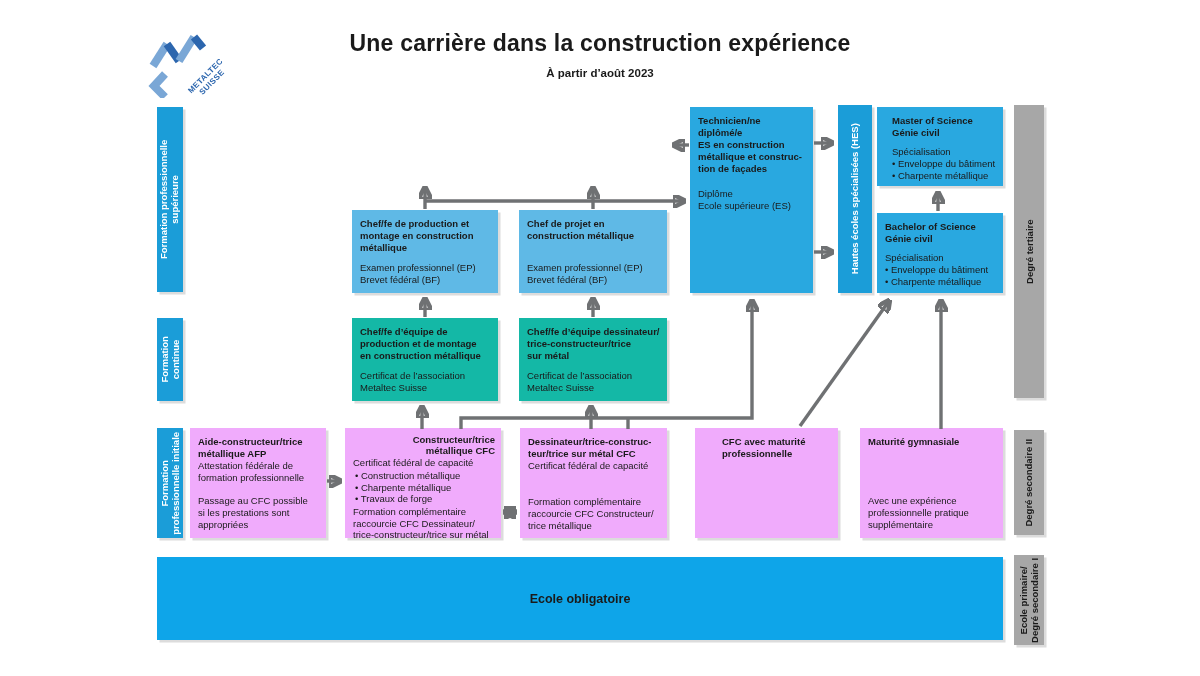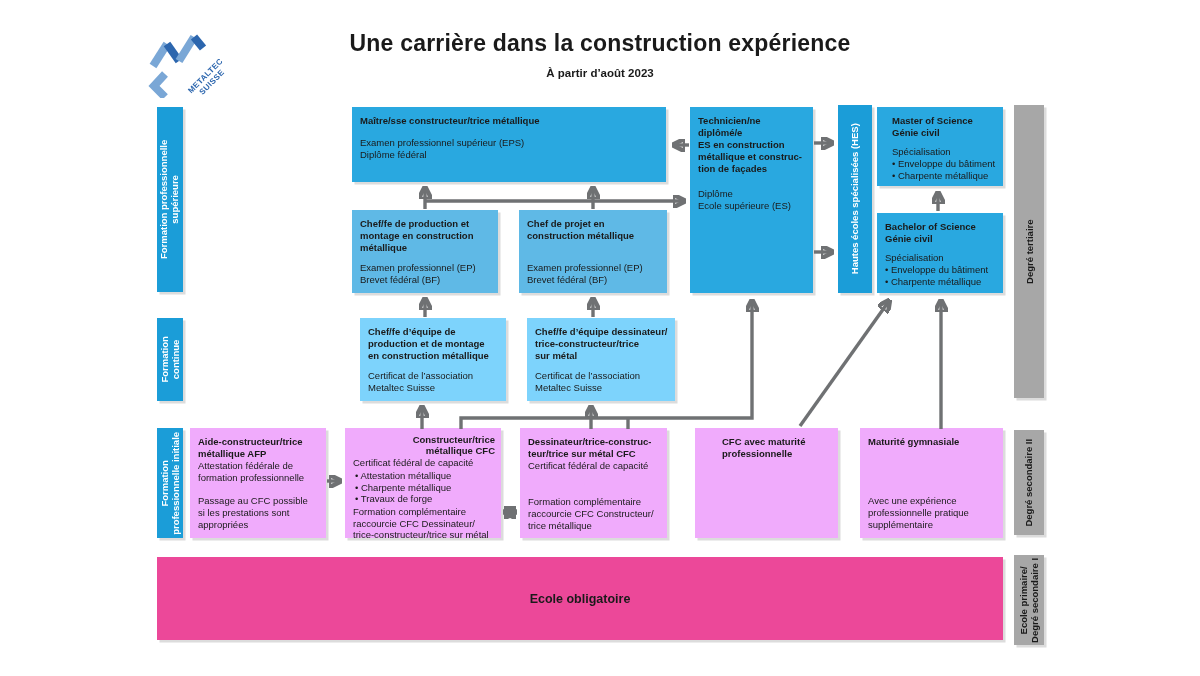--- a/index.html
+++ b/index.html
@@ -23,26 +23,26 @@
   .vband .vlabel span{transform:rotate(-90deg);white-space:pre;line-height:1.2;
                       text-align:center;font-weight:bold;font-size:9.5px;}
   .vblue{background:#1b9dd8;color:#ffffff;}
   .vgray{background:#a7a7a7;color:#1a1a1a;}
 
   
   .box{position:absolute;box-shadow:2.5px 2.5px 0 #dcdcdc;padding:8px 6px 6px 8px;
        box-sizing:border-box;}
   .b-dark{background:#29a8e0;}
   .b-mid{background:#5fb9e6;}
-  .b-light{background:#7dd3fc;margin-left:8px;}
+  .b-light{background:#14b8a6;}
   .b-pale{background:#f0abfc;}
   .box-title{font-weight:bold;font-size:9.5px;line-height:1.27;white-space:pre-line;}
   .box-body{font-size:9.5px;line-height:1.27;white-space:pre-line;}
   .abs{position:absolute;left:8px;right:4px;}
-  .gray-strip{position:absolute;background:#ec4899;box-shadow:2.5px 2.5px 0 #dcdcdc;
+  .gray-strip{position:absolute;background:#0ea5e9;box-shadow:2.5px 2.5px 0 #dcdcdc;
         display:flex;align-items:center;justify-content:center;
         font-weight:bold;font-size:12.5px;}
 
   
   .arrows{position:absolute;left:0;top:0;pointer-events:none;}
   .arrows line,.arrows path{stroke:#6f7173;stroke-width:3.4;fill:none;}
 </style>
 </head>
 <body>
 
@@ -97,25 +97,20 @@
         <span>Degré secondaire II</span>
       </div>
   </div>
   <div class="vband vgray" style="left:1014px;top:555px;width:30px;height:90px;">
     <div class="vlabel">
         <span>Ecole primaire/
 Degré secondaire I</span>
       </div>
   </div>
 
-  <div class="box b-dark" style="left:352px;top:107px;width:314px;height:75px;">
-    <div class="box-title">Maître/sse constructeur/trice métallique</div>
-    <div class="box-body" style="margin-top:10px;">Examen professionnel supérieur (EPS)
-Diplôme fédéral</div>
-  </div>
 
   <div class="box b-dark" style="left:690px;top:107px;width:123px;height:186px;">
     <div class="box-title">Technicien/ne diplômé/e
 ES en construction
 métallique et construc-
 tion de façades</div>
     <div class="box-body abs" style="top:81px;">Diplôme
 Ecole supérieure (ES)</div>
   </div>
 
@@ -173,21 +168,21 @@
 formation professionnelle</div>
     <div class="box-body abs" style="bottom:7px;">Passage au CFC possible
 si les prestations sont
 appropriées</div>
   </div>
 
   <div class="box b-pale" style="left:345px;top:428px;width:156px;height:110px;padding-top:6px;">
     <div class="box-title" style="line-height:1.2;text-align:right;">Constructeur/trice
 métallique CFC</div>
     <div class="box-body" style="line-height:1.2;">Certificat fédéral de capacité</div>
-    <div class="box-body" style="line-height:1.2;margin:2px 0 2px 2px;">•  Attestation métallique
+    <div class="box-body" style="line-height:1.2;margin:2px 0 2px 2px;">•  Construction métallique
 •  Charpente métallique
 •  Travaux de forge</div>
     <div class="box-body" style="line-height:1.2;">Formation complémentaire
 raccourcie CFC Dessinateur/
 trice-constructeur/trice sur métal</div>
   </div>
 
   <div class="box b-pale" style="left:520px;top:428px;width:147px;height:110px;">
     <div class="box-title">Dessinateur/trice-construc-
 teur/trice sur métal CFC</div>

